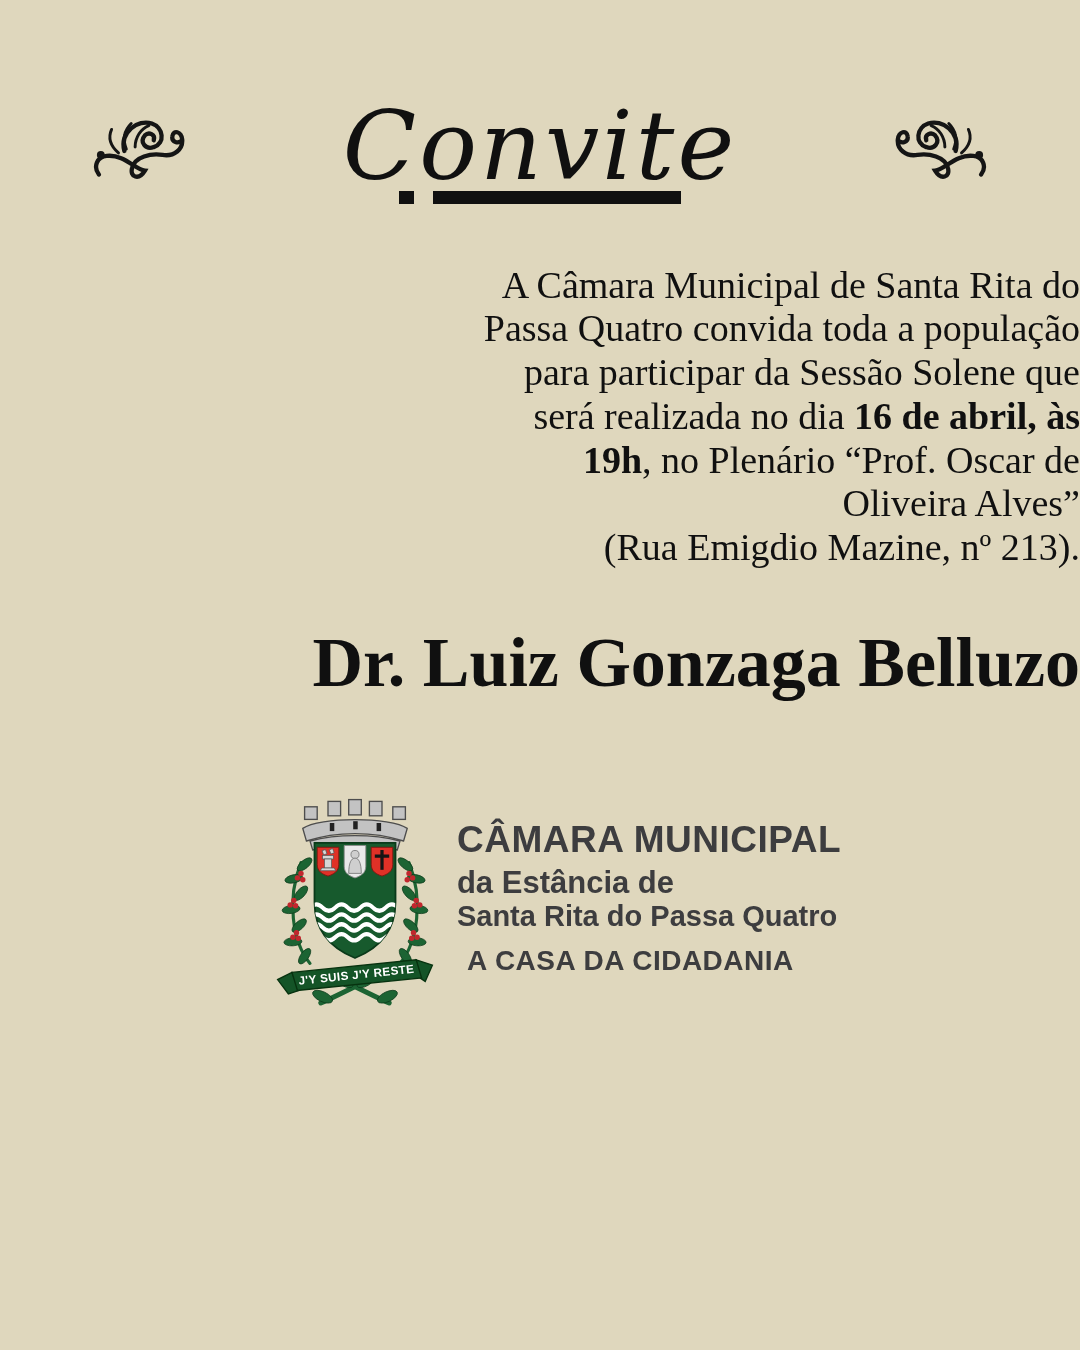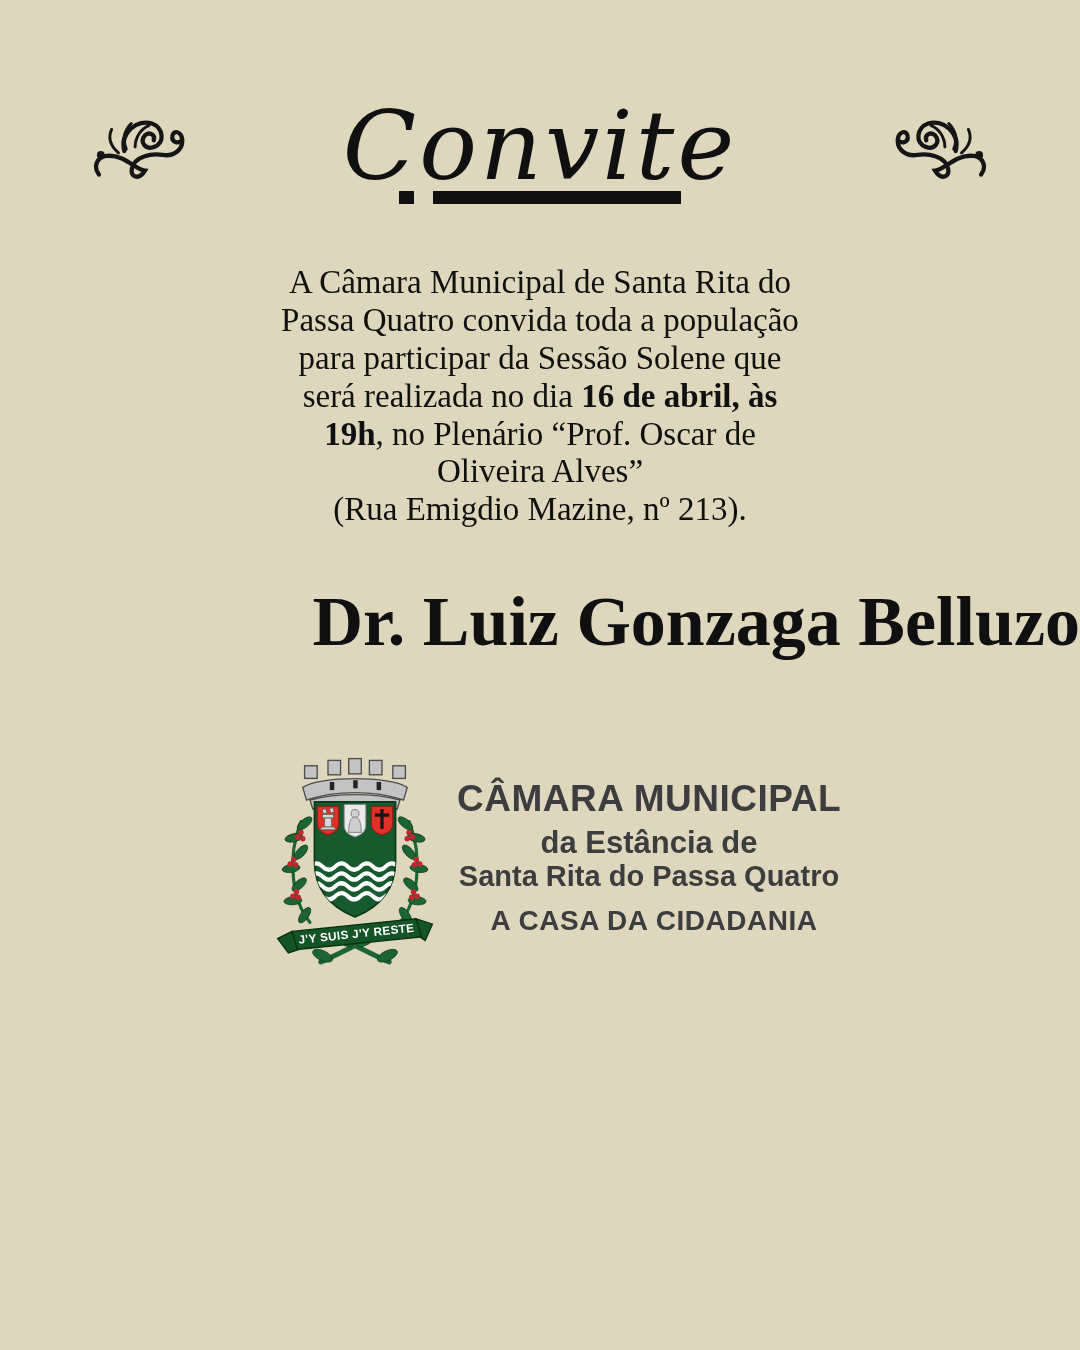--- a/index.html
+++ b/index.html
@@ -33,21 +33,21 @@
   .script-title{
     font-family:"DejaVu Serif",serif;
     font-style:italic; font-weight:normal;
     font-size:96px; line-height:1.05; letter-spacing:3px;
   }
   .title-underline{ display:flex; justify-content:center; align-items:center; margin-top:-6px; }
   .ul-dot{ width:15px; height:13px; background:var(--ink); margin-right:19px; }
   .ul-bar{ width:248px; height:13px; background:var(--ink); }
 
   
-  .body-text{ white-space:pre-line; font-size:33px; line-height:1.15; }
+  .body-text{ white-space:pre-line; font-size:38px; line-height:1.15;text-align:right; }
   .body-text strong{ font-weight:bold; }
   .p1{ margin-top:60px; }
   .p2{ margin-top:52px; }
   .honoree{ margin-top:54px; font-size:70px; font-weight:bold; line-height:1.1;text-align:right; }
 
   
   .logo-row{
     margin-top:86px; position:relative; left:13px;
     display:flex; justify-content:center; align-items:flex-start; gap:12px;
   }
@@ -64,21 +64,21 @@
   .leaf{ fill:var(--leaf-green); stroke:#0b3a1a; stroke-width:.8; }
   .stem{ fill:none; stroke:var(--leaf-green); stroke-width:3.5; stroke-linecap:round; }
   .stem-thick{ stroke-width:5.5; }
   .berry{ fill:var(--berry-red); }
   .ribbon{ fill:var(--ribbon-green); stroke:#07320f; stroke-width:1.5; }
   .motto-text{
     fill:#ffffff; font-family:"Liberation Sans","DejaVu Sans",sans-serif;
     font-size:13px; font-weight:bold; letter-spacing:.4px;
   }
   .logo-text{
-    margin-top:32px; text-align:center;
+    margin-top:32px; text-align:left;
     font-family:"Liberation Sans","DejaVu Sans",sans-serif;
     font-weight:bold; color:var(--text-grey); line-height:1.14;
   }
   .lt1{ font-size:37px; letter-spacing:.5px; }
   .lt2{ font-size:31px; margin-top:4px; }
   .lt3{ font-size:29px; }
   .lt4{ font-size:28px; margin-top:12px; letter-spacing:.5px;margin-left:10px; }
 </style>
 </head>
 <body>

